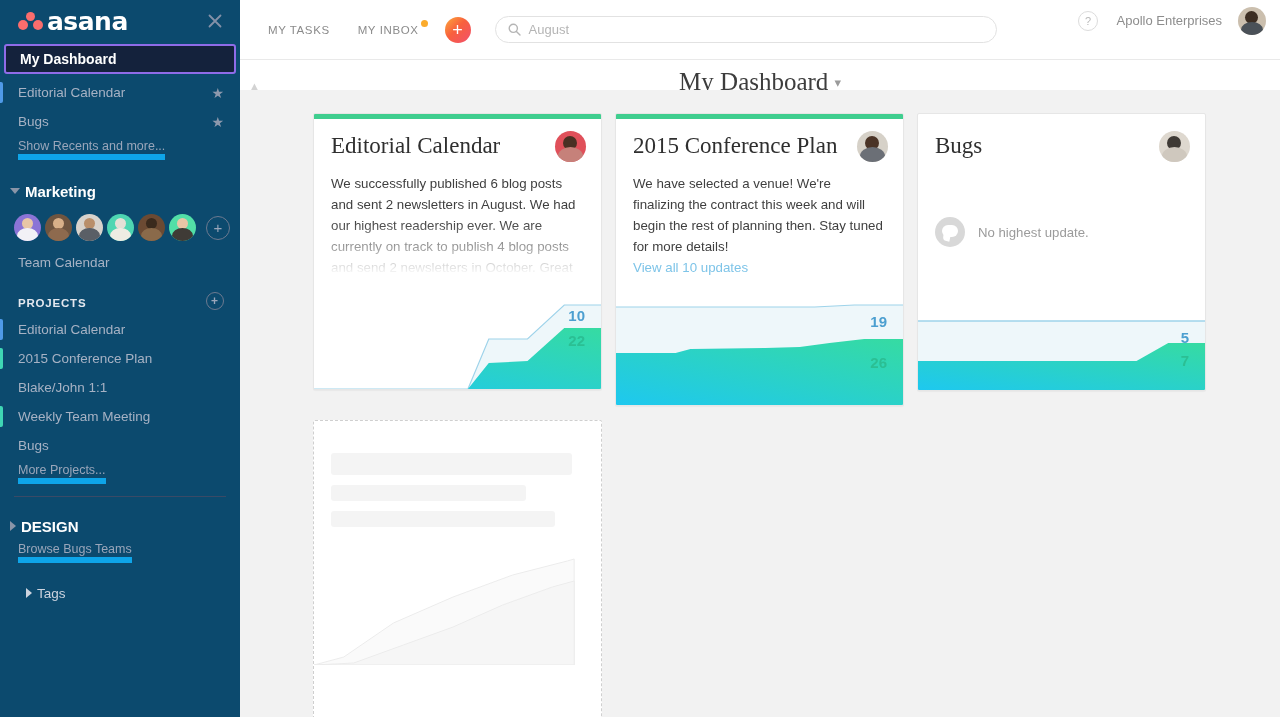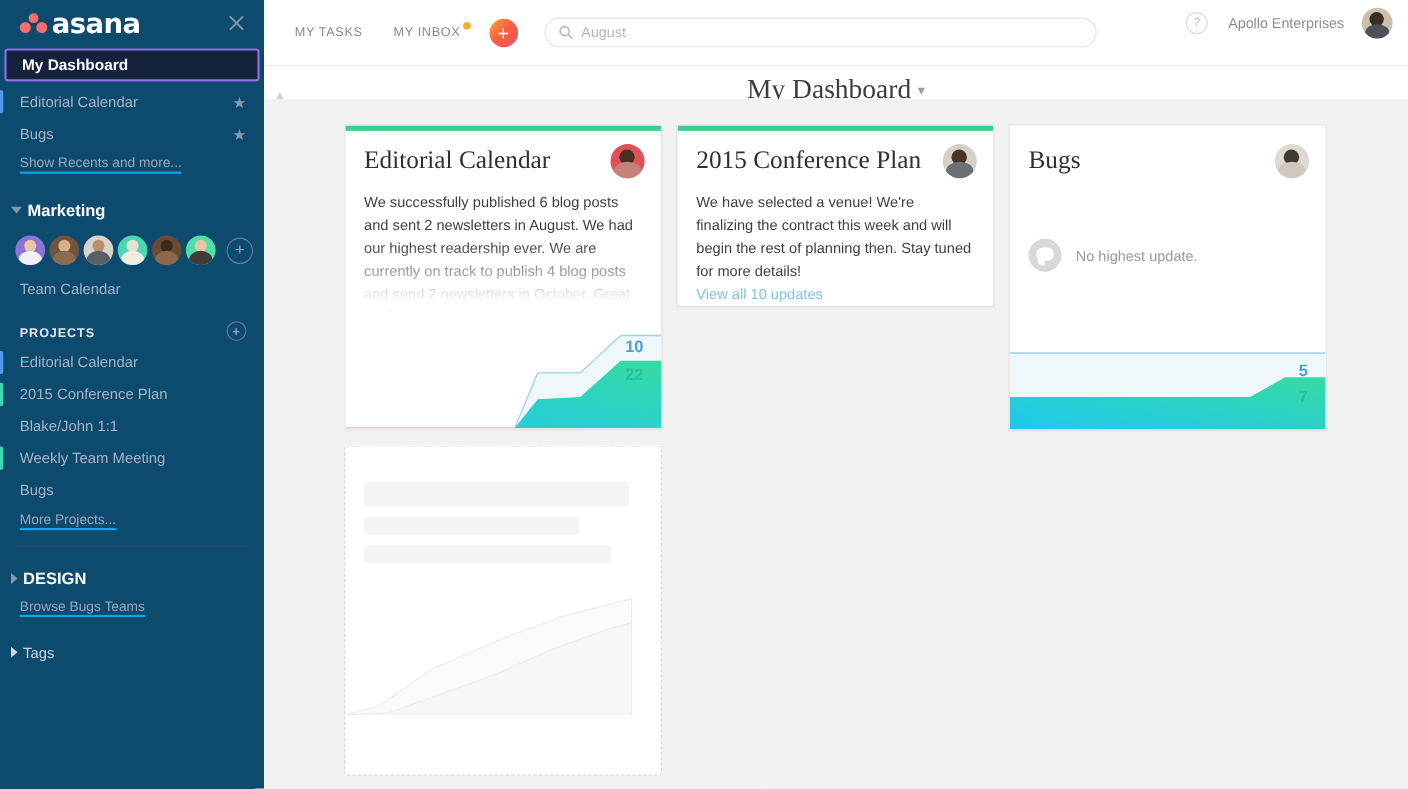--- a/index.html
+++ b/index.html
@@ -54,21 +54,21 @@
   .sb-dash {
     margin: 2px 4px 4px 4px; height: 30px;
     display: flex; align-items: center; padding-left: 14px;
     background: #14223c; color: #ffffff; font-weight: bold; font-size: 14px;
     border: 2px solid #8f6ce8; border-radius: 3px; cursor: pointer;
   }
   .sb-link {
     padding-left: 18px; font-size: 12.5px; color: #9aa6ba;
     height: 26px; display: flex; align-items: center; cursor: pointer;
   }
-  .sb-link u { text-decoration: none; border-bottom: 2px solid #0ea5e9; padding-bottom: 1px; }
+  .sb-link u { text-decoration: none; border-bottom: 6px solid #0ea5e9; padding-bottom: 1px; }
 
   .sb-team {
     margin-top: 16px; padding-left: 10px; height: 26px;
     display: flex; align-items: center; color: #ffffff;
     font-weight: bold; font-size: 15px; cursor: pointer;
   }
   .tri { width: 0; height: 0; margin-right: 5px; }
   .tri.down { border-left: 5px solid transparent; border-right: 5px solid transparent; border-top: 6px solid #8a95a8; }
   .tri.right { border-top: 5px solid transparent; border-bottom: 5px solid transparent; border-left: 6px solid #8a95a8; }
 
@@ -89,21 +89,21 @@
     display: flex; align-items: center; position: relative;
     font-size: 11.5px; font-weight: bold; letter-spacing: 0.8px; color: #e4e8ef;
   }
   .sb-section .plus {
     position: absolute; right: 16px; top: 1px;
     width: 18px; height: 18px; border-radius: 50%; border: 1px solid #6d7a90;
     color: #9aa6ba; display: flex; align-items: center; justify-content: center;
     font-size: 12px; cursor: pointer; line-height: 1;
   }
   .sb-divider { height: 1px; background: #3a4a66; margin: 10px 14px 0 14px; }
-  .sb-tags { margin-top: 16px; padding-left: 10px; height: 24px; display: flex; align-items: center; color: #cdd4df; font-size: 13.5px; cursor: pointer; }
+  .sb-tags { margin-top: 16px; padding-left: 26px; height: 24px; display: flex; align-items: center; color: #cdd4df; font-size: 13.5px; cursor: pointer; }
 
   
   .main { flex: 1 1 auto; height: 717px; position: relative; background: #f2f2f2; }
   .topbar {
     height: 60px; background: #ffffff; display: flex; align-items: center;
     border-bottom: 1px solid #e9e9e9; position: relative;
   }
   .tb-link { font-size: 11.5px; letter-spacing: 0.6px; color: #8b8b8b; margin-left: 28px; cursor: pointer; position: relative; }
   .tb-dot { position: absolute; right: -9px; top: -4px; width: 7px; height: 7px; border-radius: 50%; background: #fbab2c; }
   .tb-plus {
@@ -380,20 +380,35 @@
           <div class="topline" style="background:#3fce8f"></div>
           <div class="card-body">
             <div class="card-title">2015 Conference Plan</div>
             <span class="card-av" style="background:#d6d1c8">
                 <i class="head" style="background:#4a3326"></i>
                 <i class="body" style="background:#6b6f76"></i>
               </span>
             <div class="card-text">We have selected a venue! We're finalizing the contract this week and will begin the rest of planning then. Stay tuned for more details!</div>
             <div class="card-link">View all 10 updates</div>
           </div>
+          <div class="chart" style="margin-top:21px;">
+            <svg viewBox="0 0 289 106" preserveAspectRatio="none" height="106">
+              <path d="M0,8 L200,8 L240,6 L289,6 L289,106 L0,106 Z" fill="#eef7fa"></path>
+              <path d="M0,8 L200,8 L240,6 L289,6" fill="none" stroke="#9ed3ea" stroke-width="1.2"></path>
+              <defs>
+                <linearGradient id="g2" x1="0" y1="1" x2="1" y2="0">
+                  <stop offset="0" stop-color="#1ec8ef"></stop>
+                    <stop offset="1" stop-color="#36dba2"></stop>
+                </linearGradient>
+              </defs>
+              <path d="M0,54 L60,54 L75,50 L150,49 L185,48 L215,44 L250,40 L289,40 L289,106 L0,106 Z" fill="url(#g2)"></path>
+            </svg>
+            <span class="lbl" style="right:16px; top:14px; color:#4c9fd0;">19</span>
+            <span class="lbl" style="right:16px; top:55px; color:#2bbf93;">26</span>
+          </div>
         </div>
 
         <div class="card">
           <div class="card-body" style="padding-top:19px;">
             <div class="card-title">Bugs</div>
             <span class="card-av" style="top:17px; background:#ded8cf">
                 <i class="head" style="background:#3f3a35"></i>
                 <i class="body" style="background:#cfc8be"></i>
               </span>
             <div class="empty-update">

